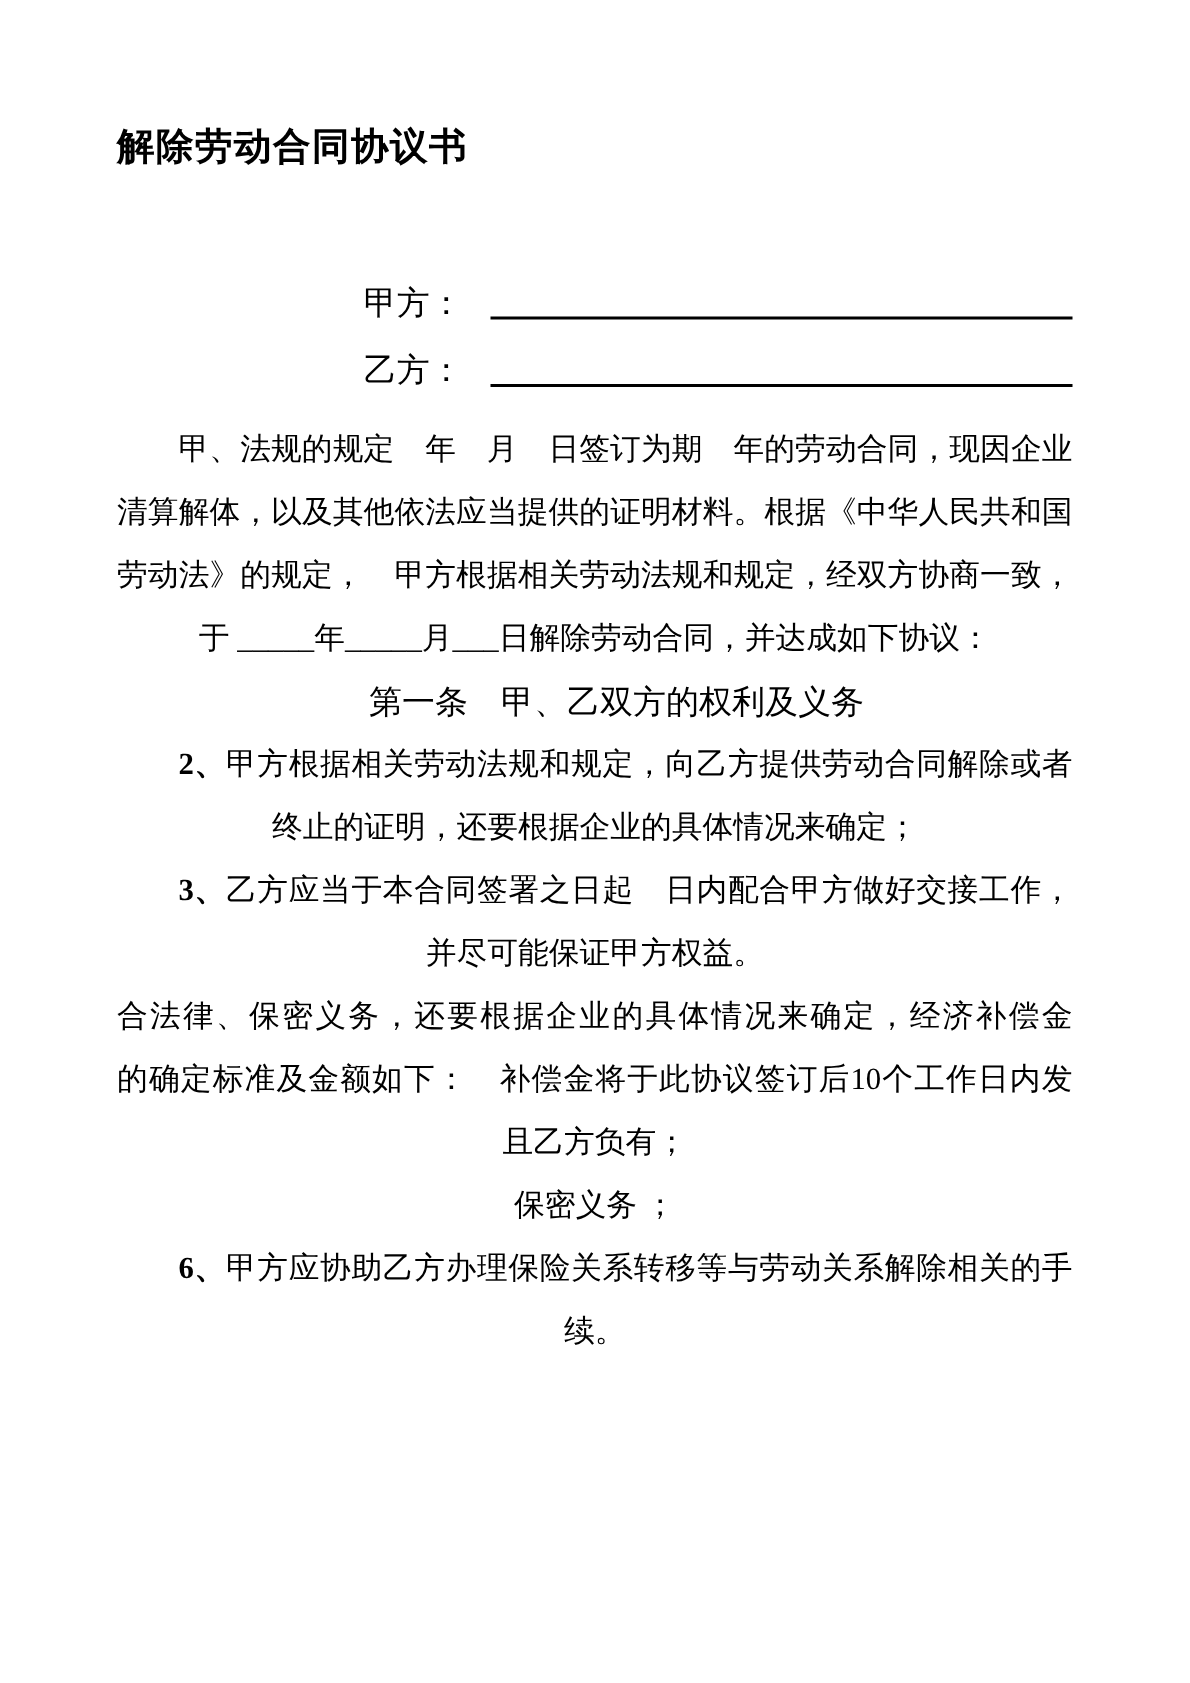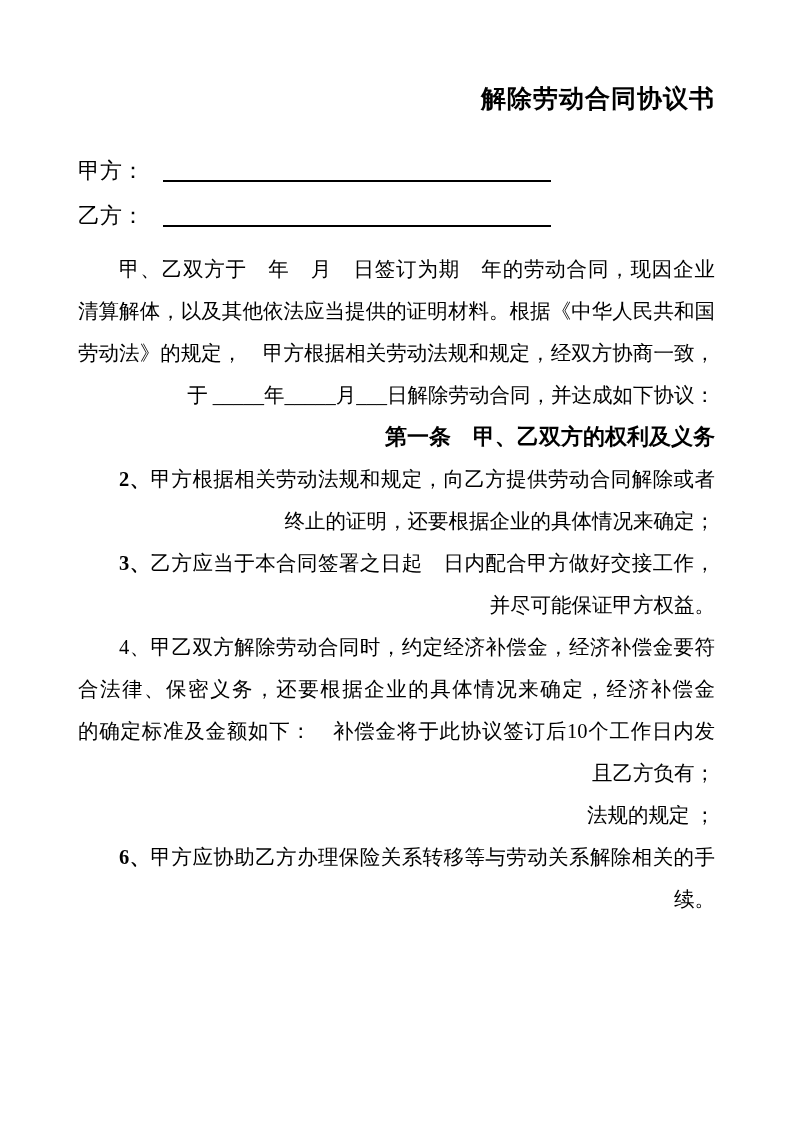--- a/index.html
+++ b/index.html
@@ -15,25 +15,26 @@
     color: #000000;
     font-family: "Liberation Serif", "DejaVu Serif", serif;
     box-sizing: border-box;
     padding: 85px 78px 0 78px;
     overflow: hidden;
   }
   .doc-title {
     font-size: 25px;
     line-height: 27px;
     font-weight: bold;
-    text-align: right;
+    text-align: left;
     letter-spacing: 1px;
   }
   .parties {
-    margin-top: 46px;
+    margin-top: 77px;
+    text-align: right;
   }
   .party-row {
     font-size: 22px;
     line-height: 22px;
     margin-bottom: 21px;
     white-space: nowrap;
   }
   .party-label {
     display: inline-block;
     vertical-align: bottom;
@@ -45,32 +46,32 @@
     margin-left: 13px;
     border-bottom: 2px solid #000000;
     vertical-align: bottom;
   }
   .doc-body {
     margin-top: 8px;
   }
   .line {
     font-size: 20.5px;
     line-height: 42px;
-    text-align: right;
+    text-align: center;
   }
   .line.indent {
     text-indent: 41px;
   }
   .line.justify {
     text-align: justify;
     text-align-last: justify;
   }
   .line.heading {
     font-size: 22px;
-    font-weight: bold;
+    font-weight: normal;
     margin-left: 29px;
   }
   .num.bold {
     font-weight: bold;
   }
 </style>
 </head>
 <body>
 
 <div class="page">
@@ -81,30 +82,29 @@
       <span class="party-label">甲方：</span>
       <span class="party-blank"></span>
     </div>
     <div class="party-row">
       <span class="party-label">乙方：</span>
       <span class="party-blank"></span>
     </div>
   </div>
 
   <div class="doc-body" id="doc-body">
-      <div class="line indent justify">甲、乙双方于　年　月　日签订为期　年的劳动合同，现因企业</div>
+      <div class="line indent justify">甲、法规的规定　年　月　日签订为期　年的劳动合同，现因企业</div>
       <div class="line justify">清算解体，以及其他依法应当提供的证明材料。根据《中华人民共和国</div>
       <div class="line justify">劳动法》的规定，　甲方根据相关劳动法规和规定，经双方协商一致，</div>
       <div class="line">于 _____年_____月___日解除劳动合同，并达成如下协议：</div>
       <div class="line heading">第一条　甲、乙双方的权利及义务</div>
       <div class="line indent justify"><span class="num bold">2、</span>甲方根据相关劳动法规和规定，向乙方提供劳动合同解除或者</div>
       <div class="line">终止的证明，还要根据企业的具体情况来确定；</div>
       <div class="line indent justify"><span class="num bold">3、</span>乙方应当于本合同签署之日起　日内配合甲方做好交接工作，</div>
       <div class="line">并尽可能保证甲方权益。</div>
-      <div class="line indent justify"><span class="num">4、</span>甲乙双方解除劳动合同时，约定经济补偿金，经济补偿金要符</div>
       <div class="line justify">合法律、保密义务，还要根据企业的具体情况来确定，经济补偿金</div>
       <div class="line justify">的确定标准及金额如下：　补偿金将于此协议签订后10个工作日内发</div>
       <div class="line">且乙方负有；</div>
-      <div class="line">法规的规定 ；</div>
+      <div class="line">保密义务 ；</div>
       <div class="line indent justify"><span class="num bold">6、</span>甲方应协助乙方办理保险关系转移等与劳动关系解除相关的手</div>
       <div class="line">续。</div>
     </div>
 </div>
 
 </body></html>

